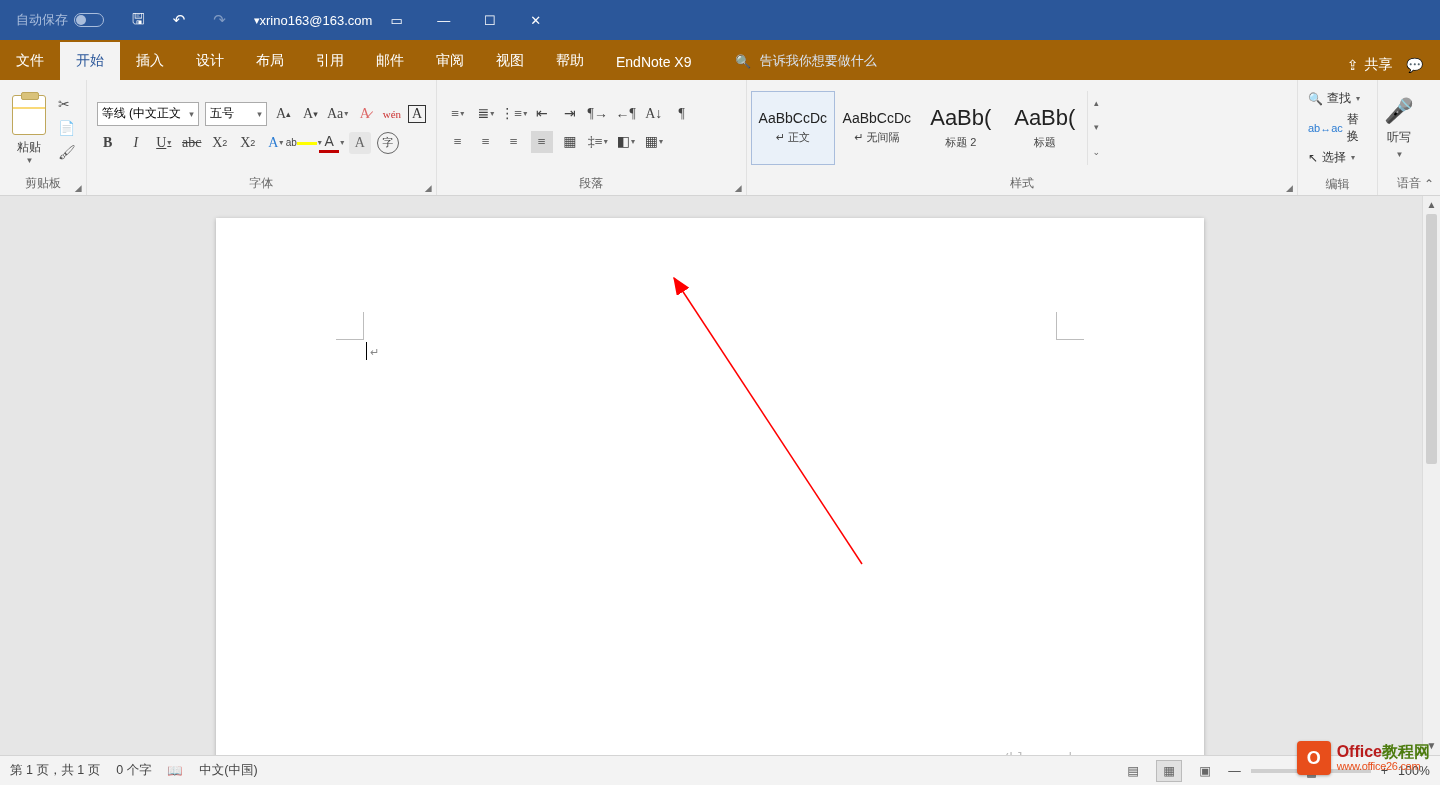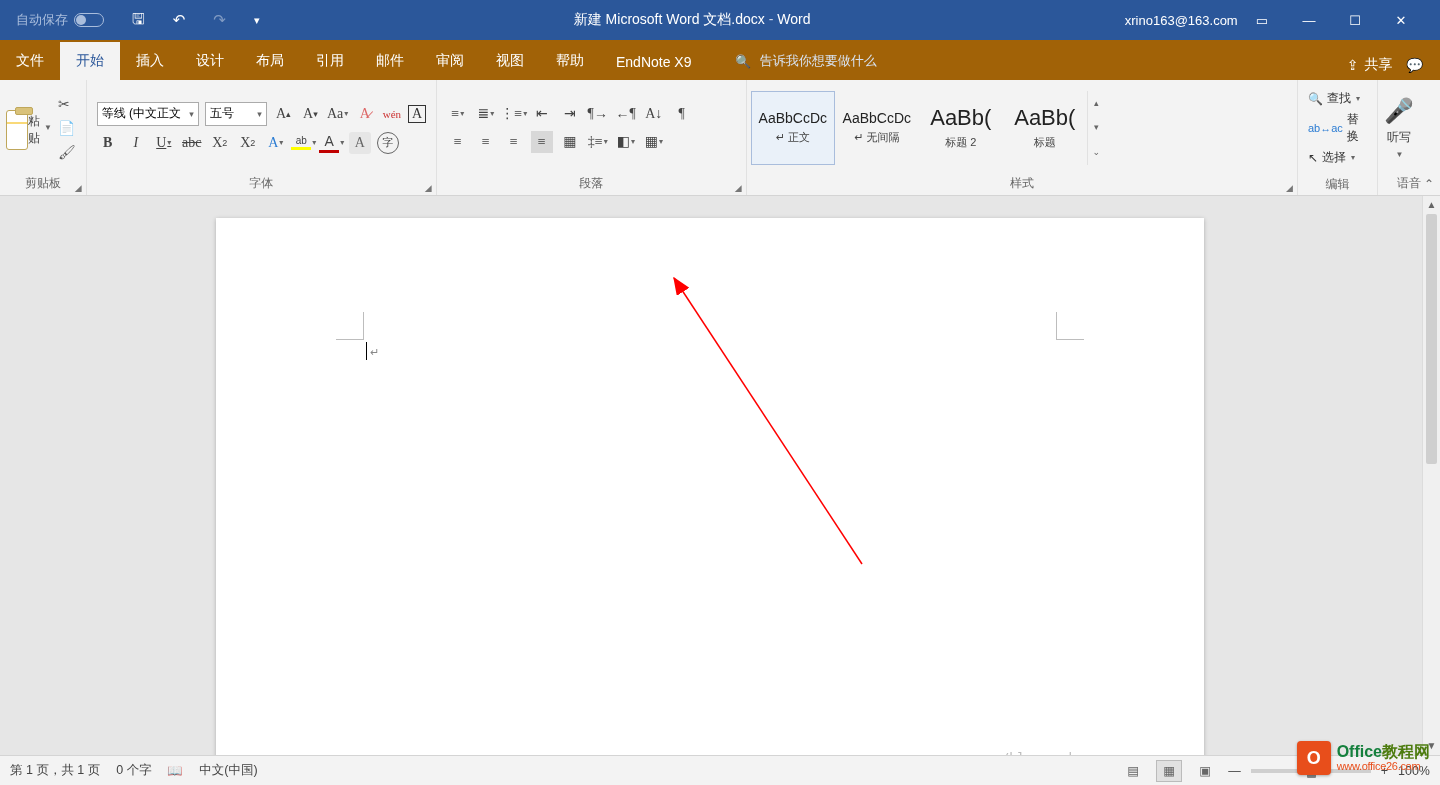--- a/index.html
+++ b/index.html
@@ -28,21 +28,21 @@
 
 
 .ribbon { height: 116px; background: #f3f3f3; border-bottom: 1px solid #d4d4d4; display: flex; position: relative; }
 .group { border-right: 1px solid #e1e1e1; display: flex; flex-direction: column; }
 .group-body { flex: 1; display: flex; align-items: center; padding: 4px 6px; }
 .group-label { height: 20px; font-size: 12px; color: #666; text-align: center; position: relative; }
 .group-launcher { position: absolute; right: 4px; bottom: 2px; font-size: 9px; color: #777; }
 
 
 .g-clip .group-body { flex-direction: row; gap: 2px; }
-.paste-btn { display: flex; flex-direction: row; align-items: center; width: 46px; }
+.paste-btn { display: flex; flex-direction: column; align-items: center; width: 46px; }
 .paste-icon { width: 34px; height: 40px; background: linear-gradient(#fff 0 30%, #f9d978 30% 34%, #fff 34%); border: 1px solid #bfa75b; border-radius: 3px; position: relative; margin-top: 4px; }
 .paste-icon::before { content: ""; position: absolute; width: 16px; height: 6px; border: 1px solid #bfa75b; background: #d9c27a; top: -4px; left: 8px; border-radius: 2px; }
 .paste-txt { font-size: 12px; color: #444; margin-top: 4px; }
 .clip-mini { display: flex; flex-direction: column; gap: 8px; font-size: 14px; color: #555; padding: 4px 4px; }
 
 
 .g-font { width: 350px; }
 .font-rows { display: flex; flex-direction: column; gap: 6px; width: 100%; padding: 4px 4px; }
 .row { display: flex; align-items: center; gap: 6px; }
 .combo { height: 24px; border: 1px solid #ababab; background: #fff; font-size: 12px; display: flex; align-items: center; padding: 0 4px; justify-content: space-between; }
@@ -101,43 +101,38 @@
 .zoom-thumb { position: absolute; width: 9px; height: 14px; background: #888; top: -5px; left: 56px; border-radius: 1px; }
 
 
 .arrow-svg { position: absolute; pointer-events: none; z-index: 50; }
 
 
 .watermark { position: absolute; right: 10px; bottom: 10px; display: flex; align-items: center; gap: 6px; z-index: 60; }
 .wm-logo { width: 34px; height: 34px; background: #e84e1b; border-radius: 4px; box-shadow: 0 1px 3px rgba(0,0,0,.3); display: flex; align-items: center; justify-content: center; color: #fff; font-weight: bold; font-size: 18px; font-family: "Segoe UI", sans-serif; }
 .wm-text { display: flex; flex-direction: column; line-height: 1.05; }
 .wm-line1 { font-size: 16px; font-weight: bold; }
-.wm-line1 .c1 { color: #15803d; } .wm-line1 .c2 { color: #4d7c0f; }
+.wm-line1 .c1 { color: #b91c1c; } .wm-line1 .c2 { color: #4d7c0f; }
 .wm-line2 { font-size: 11px; color: #e84e1b; letter-spacing: -0.3px; }
 
 .drop { font-size: 8px; color: #666; margin-left: 1px; }
 </style>
 </head>
 <body>
 
 <div class="titlebar">
   <div class="tb-left">
     <span class="tb-autosave">
       <span>自动保存</span>
       <span class="tb-toggle"></span>
     </span>
     <span class="tb-icon">🖫</span>
     <span class="tb-icon">↶</span>
     <span class="tb-icon" style="opacity:.4">↷</span>
     <span class="tb-icon" style="font-size:11px">▾</span>
-  </div>
-  <div class="tb-center">
-    <span>新建 Microsoft Word 文档.docx</span>
-    <span class="dash"> - </span>
-    <span>Word</span>
   </div>
   <div class="tb-right">
     <span>xrino163@163.com</span>
     <span>▭</span>
     <div class="win-btns">
       <span class="win-btn">—</span>
       <span class="win-btn">☐</span>
       <span class="win-btn">✕</span>
     </div>
   </div>
@@ -207,21 +202,21 @@
         </div>
         <div class="row">
           <span class="sm-btn" style="font-weight:bold">B</span>
           <span class="sm-btn" style="font-style:italic">I</span>
           <span class="sm-btn" style="text-decoration:underline">U<span class="drop">▾</span></span>
           <span class="sm-btn" style="text-decoration:line-through">abc</span>
           <span class="sm-btn">X<sub>2</sub></span>
           <span class="sm-btn">X<sup>2</sup></span>
           <span class="sm-btn" style="color:#2b7cd3">A<span class="drop">▾</span></span>
           <span class="sm-btn">
-              <span style="display:flex;flex-direction:column;align-items:center">
+              <span style="display:flex;flex-direction:row;align-items:center">
                 <span style="font-size:10px">ab</span>
                 <span class="color-ind" style="background:#ffff00"></span>
               </span>
               <span class="drop">▾</span>
             </span>
           <span class="sm-btn">
               <span style="display:flex;flex-direction:column;align-items:center">
                 <span>A</span>
                 <span class="color-ind" style="background:#c00000"></span>
               </span>

